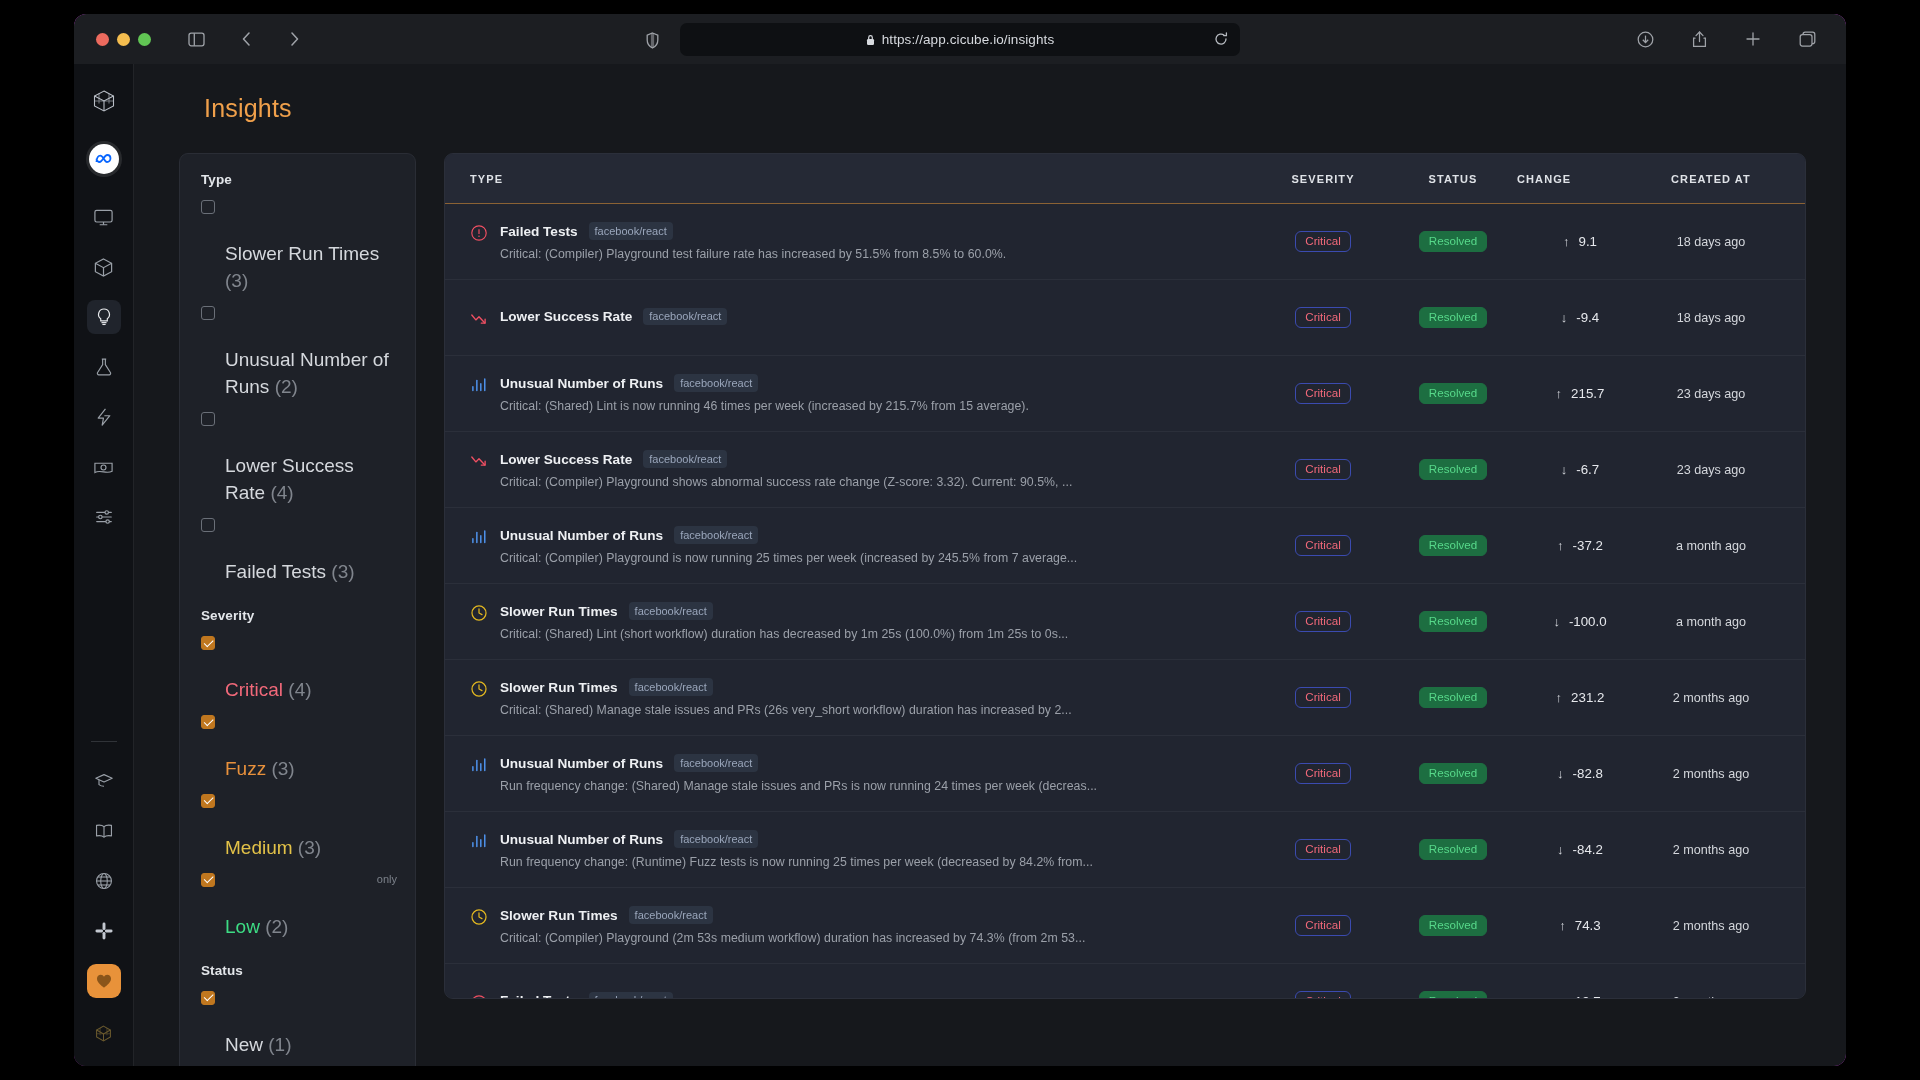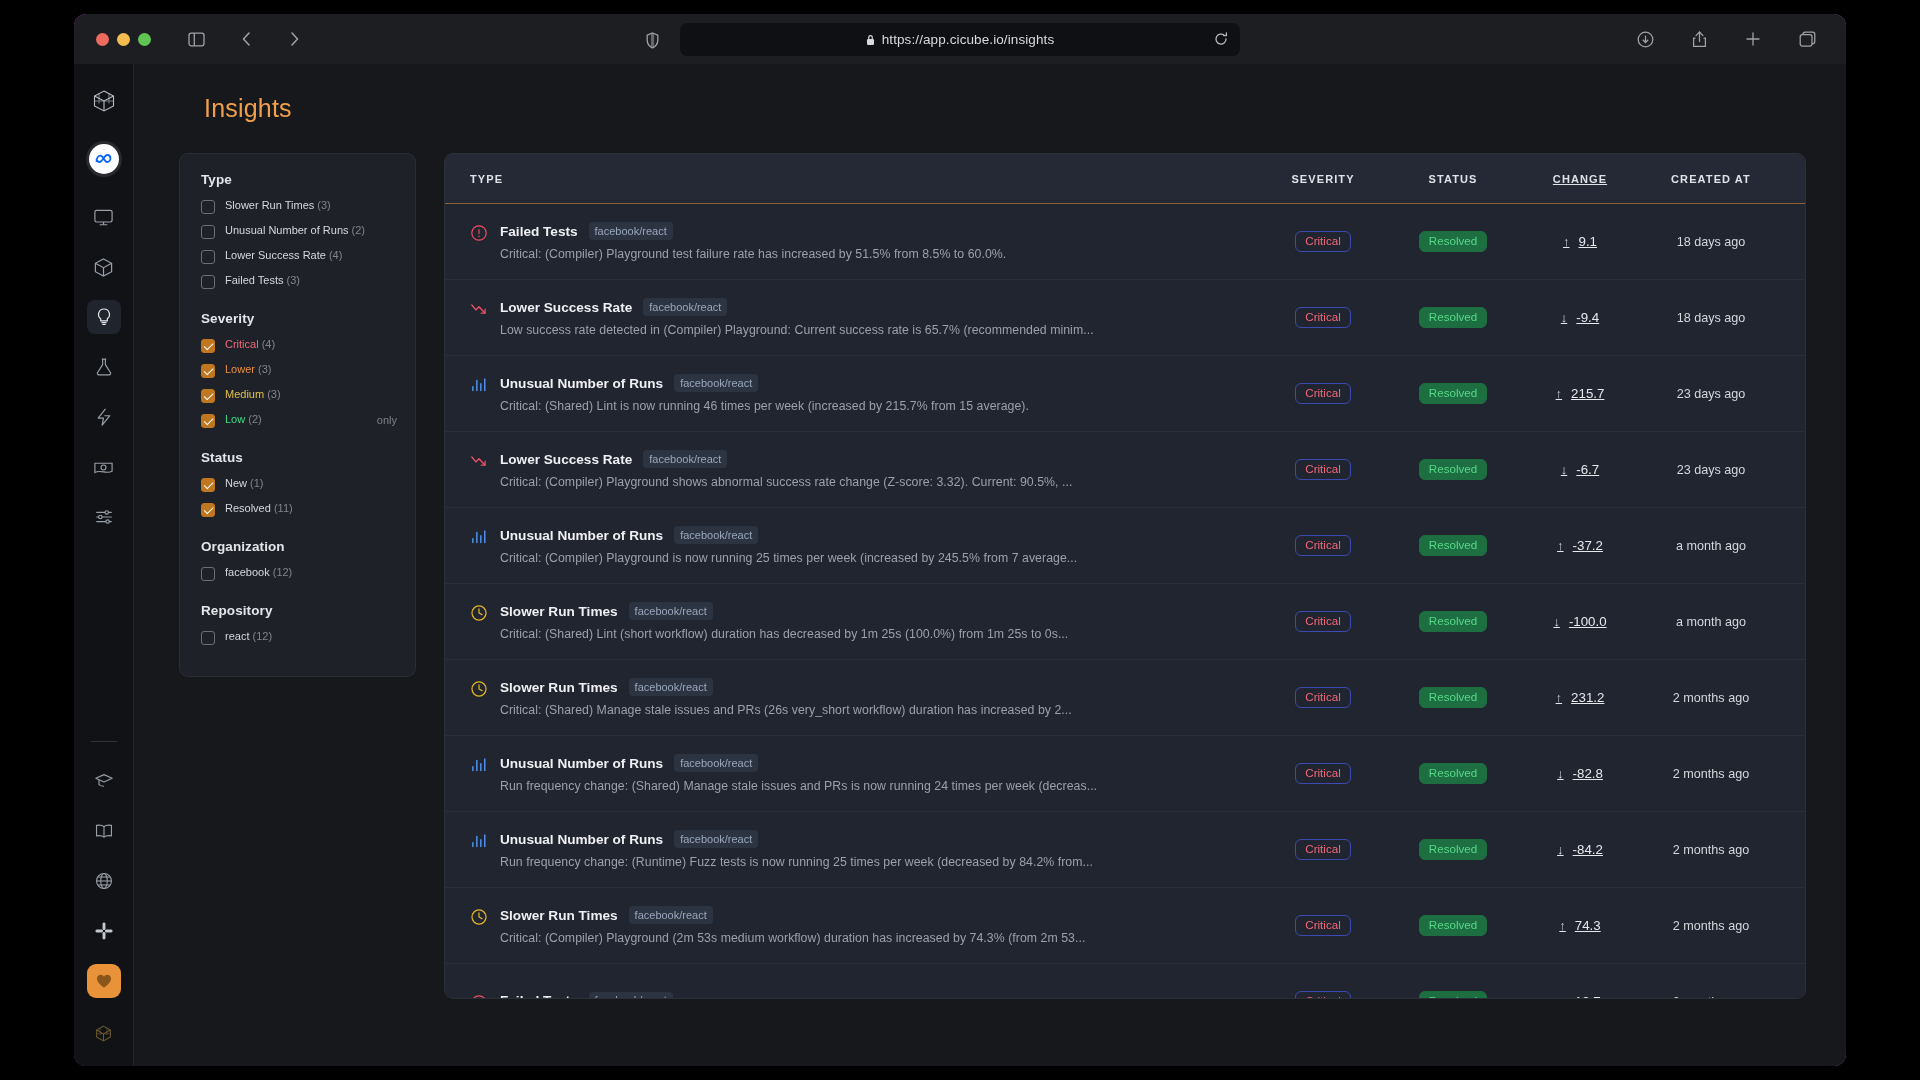--- a/index.html
+++ b/index.html
@@ -162,21 +162,21 @@
   .cbox.checked {
     background: #c0771f; border-color: #c0771f;
   }
   .cbox.checked::after {
     content: "";
     width: 4px; height: 7.5px;
     border: solid #fff; border-width: 0 1.8px 1.8px 0;
     transform: rotate(45deg) translate(-0.5px,-1px);
   }
   .filter-label {
-    font-size: 11px; color: #d5d8dd; line-height: 1.42;
+    font-size: 19px; color: #d5d8dd; line-height: 1.42; margin-top: 43px;
   }
   .filter-count { color: #80858d; }
   .filter-only {
     position: absolute; right: 0; top: 2px;
     font-size: 11px; color: #7c818a;
   }
   .sev-critical { color: #f2697a; }
   .sev-high     { color: #e8913c; }
   .sev-medium   { color: #e3c248; }
   .sev-low      { color: #3ddc84; }
@@ -198,21 +198,21 @@
     border-bottom: 1.5px solid #8b6234;
     background: #252935;
   }
   .th {
     font-size: 11px; font-weight: bold; color: #dfe2e7;
     letter-spacing: 1.1px;
   }
   .col-type     { flex: 1; padding-left: 9px; }
   .col-sev      { width: 132px; text-align: center; flex: 0 0 132px; }
   .col-status   { width: 128px; text-align: center; flex: 0 0 128px; }
-  .col-change   { width: 126px; text-align: center; flex: 0 0 126px; text-decoration: underline; }
+  .col-change   { width: 126px; flex: 0 0 126px; }
   .col-created  { width: 136px; text-align: center; flex: 0 0 136px; }
 
   .tbody { background: #212530; }
   .trow {
     display: flex;
     align-items: center;
     min-height: 76px;
     padding: 0 26px 0 16px;
     border-bottom: 1px solid #2b2f3a;
   }
@@ -473,21 +473,21 @@
           </div>
 
           <div class="filter-group">
             <div class="filter-title">Severity</div>
             <label class="filter-row">
               <span class="cbox checked"></span>
               <span class="filter-label"><span class="sev-critical">Critical</span> <span class="filter-count">(4)</span></span>
             </label>
             <label class="filter-row">
               <span class="cbox checked"></span>
-              <span class="filter-label"><span class="sev-high">Lower</span> <span class="filter-count">(3)</span></span>
+              <span class="filter-label"><span class="sev-high">Fuzz</span> <span class="filter-count">(3)</span></span>
             </label>
             <label class="filter-row">
               <span class="cbox checked"></span>
               <span class="filter-label"><span class="sev-medium">Medium</span> <span class="filter-count">(3)</span></span>
             </label>
             <label class="filter-row">
               <span class="cbox checked"></span>
               <span class="filter-label"><span class="sev-low">Low</span> <span class="filter-count">(2)</span></span>
               <span class="filter-only">only</span>
             </label>
@@ -562,21 +562,20 @@
                     <svg width="18" height="18" viewBox="0 0 20 20" fill="none" stroke="#ef4f62" stroke-width="1.5" stroke-linecap="round" stroke-linejoin="round">
                       <polyline points="2,5.5 6.5,11 10,7.5 16.5,14.5"></polyline>
                       <polyline points="12.5,14.5 16.8,14.5 16.8,10.3"></polyline>
                     </svg>
                   </span>
                   <div class="type-main">
                     <div class="type-head">
                       <span class="type-name">Lower Success Rate</span>
                       <span class="repo-pill">facebook/react</span>
                     </div>
-                    <div class="type-desc">Low success rate detected in (Compiler) Playground: Current success rate is 65.7% (recommended minim...</div>
                   </div>
                 </div>
                 <div class="col-sev"><span class="badge badge-critical">Critical</span></div>
                 <div class="col-status"><span class="badge badge-resolved">Resolved</span></div>
                 <div class="change-cell col-change">
                   <span class="arrow">↓</span>
                   <span>-9.4</span>
                 </div>
                 <div class="created-cell col-created">18 days ago</div>
               </div>

